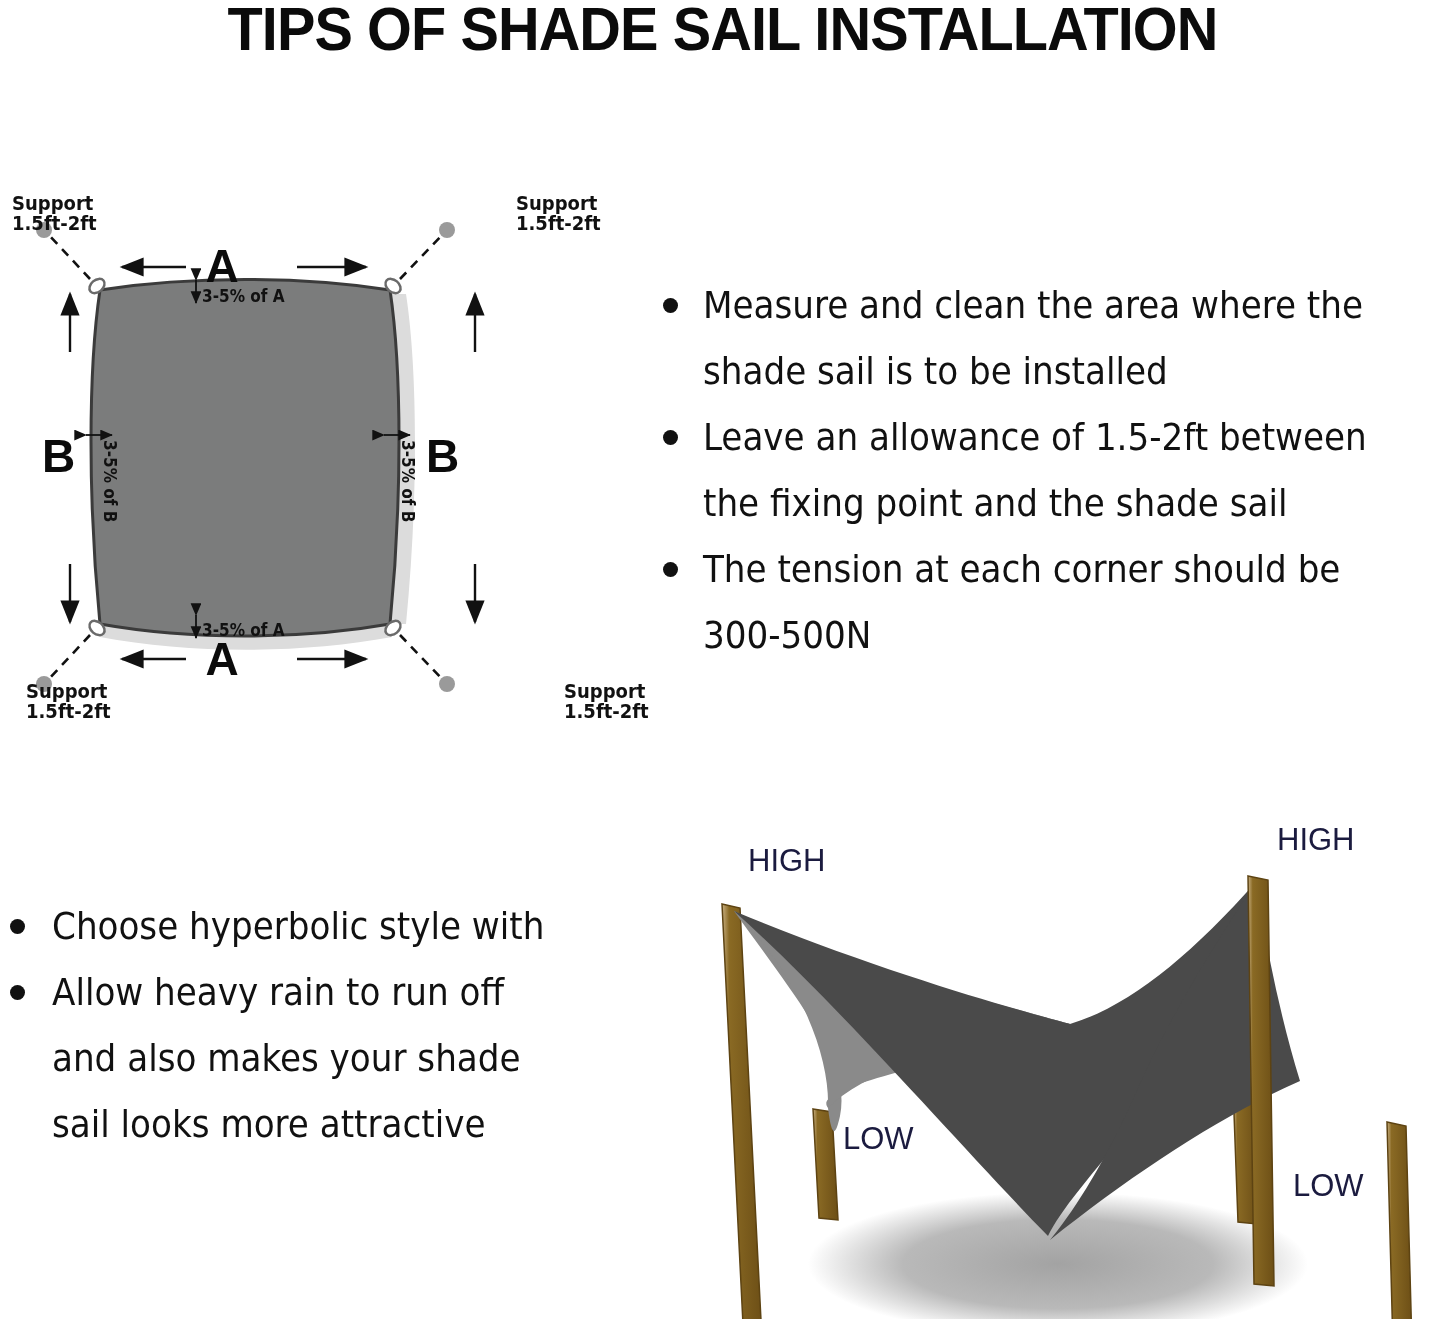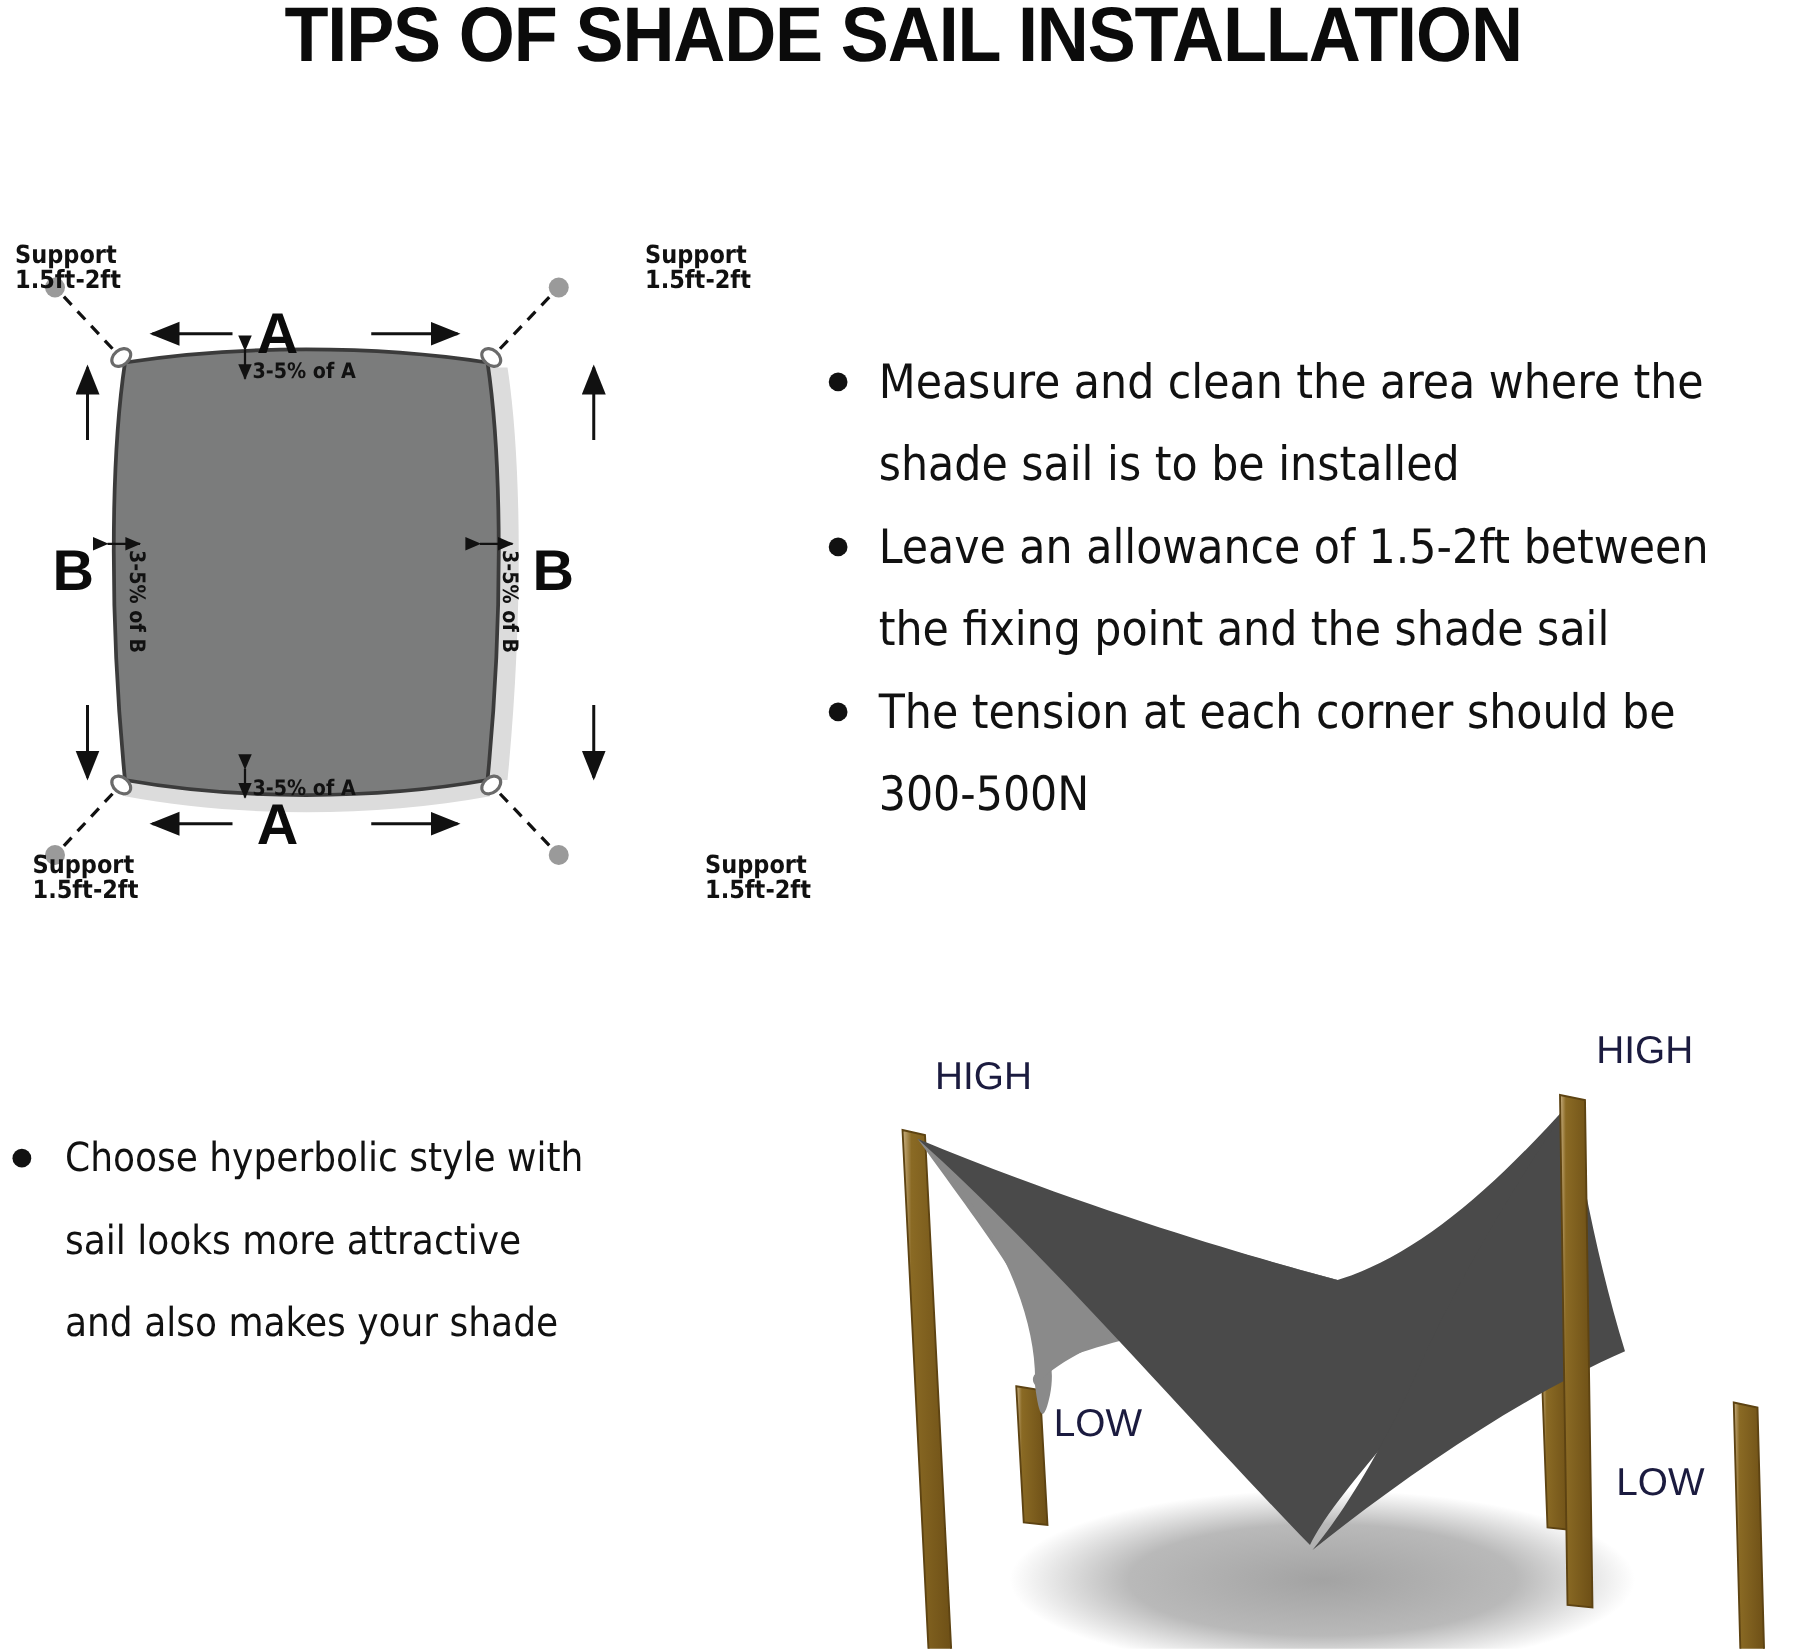--- a/index.html
+++ b/index.html
@@ -44,21 +44,21 @@
   .bullets li .dot{
     position:absolute;border-radius:50%;background:#111;
   }
   .bullets li .txt{display:block;}
 
   #bullets-right{left:655px;top:272px;width:800px;}
   #bullets-right li{font-size:38px;line-height:66px;padding-left:48px;margin-bottom:0;}
   #bullets-right li .dot{width:15px;height:15px;left:8px;top:26px;}
 
   #bullets-left{left:4px;top:893px;width:620px;}
-  #bullets-left li{font-size:32px;line-height:66px;padding-left:48px;}
+  #bullets-left li{font-size:38px;line-height:66px;padding-left:48px;}
   #bullets-left li .dot{width:15px;height:15px;left:6px;top:26px;}
 
   
   #hyper{position:absolute;left:660px;top:816px;width:785px;height:531px;}
   #hyper svg{display:block;}
   .hlabel{
     font-family:"Liberation Sans","DejaVu Sans",sans-serif;
     font-size:31px;fill:#1b1b3f;font-weight:400;
   }
 </style>
@@ -190,25 +190,29 @@
   <li style="padding-left:48px;">
     <span class="txt">300-500N</span>
   </li>
 </ul>
 
 <ul class="bullets" id="bullets-left">
   <li>
     <span class="dot"></span>
     <span class="txt">Choose hyperbolic style with</span>
   </li>
+  <li>
+    <span class="dot"></span>
+    <span class="txt">Allow heavy rain to run off</span>
+  </li>
+  <li style="padding-left:48px;">
+    <span class="txt">and also makes your shade</span>
+  </li>
   <li style="padding-left:48px;">
     <span class="txt">sail looks more attractive</span>
-  </li>
-  <li style="padding-left:48px;">
-    <span class="txt">and also makes your shade</span>
   </li>
 </ul>
 
 <div id="hyper">
 <svg width="785" height="531" viewBox="0 0 785 531" xmlns="http://www.w3.org/2000/svg">
   <defs>
     <radialGradient id="gshadow" cx="50%" cy="50%" r="50%">
       <stop offset="0%" stop-color="#9e9e9e" stop-opacity="0.95"></stop>
       <stop offset="62%" stop-color="#9e9e9e" stop-opacity="0.72"></stop>
       <stop offset="100%" stop-color="#9e9e9e" stop-opacity="0"></stop>

